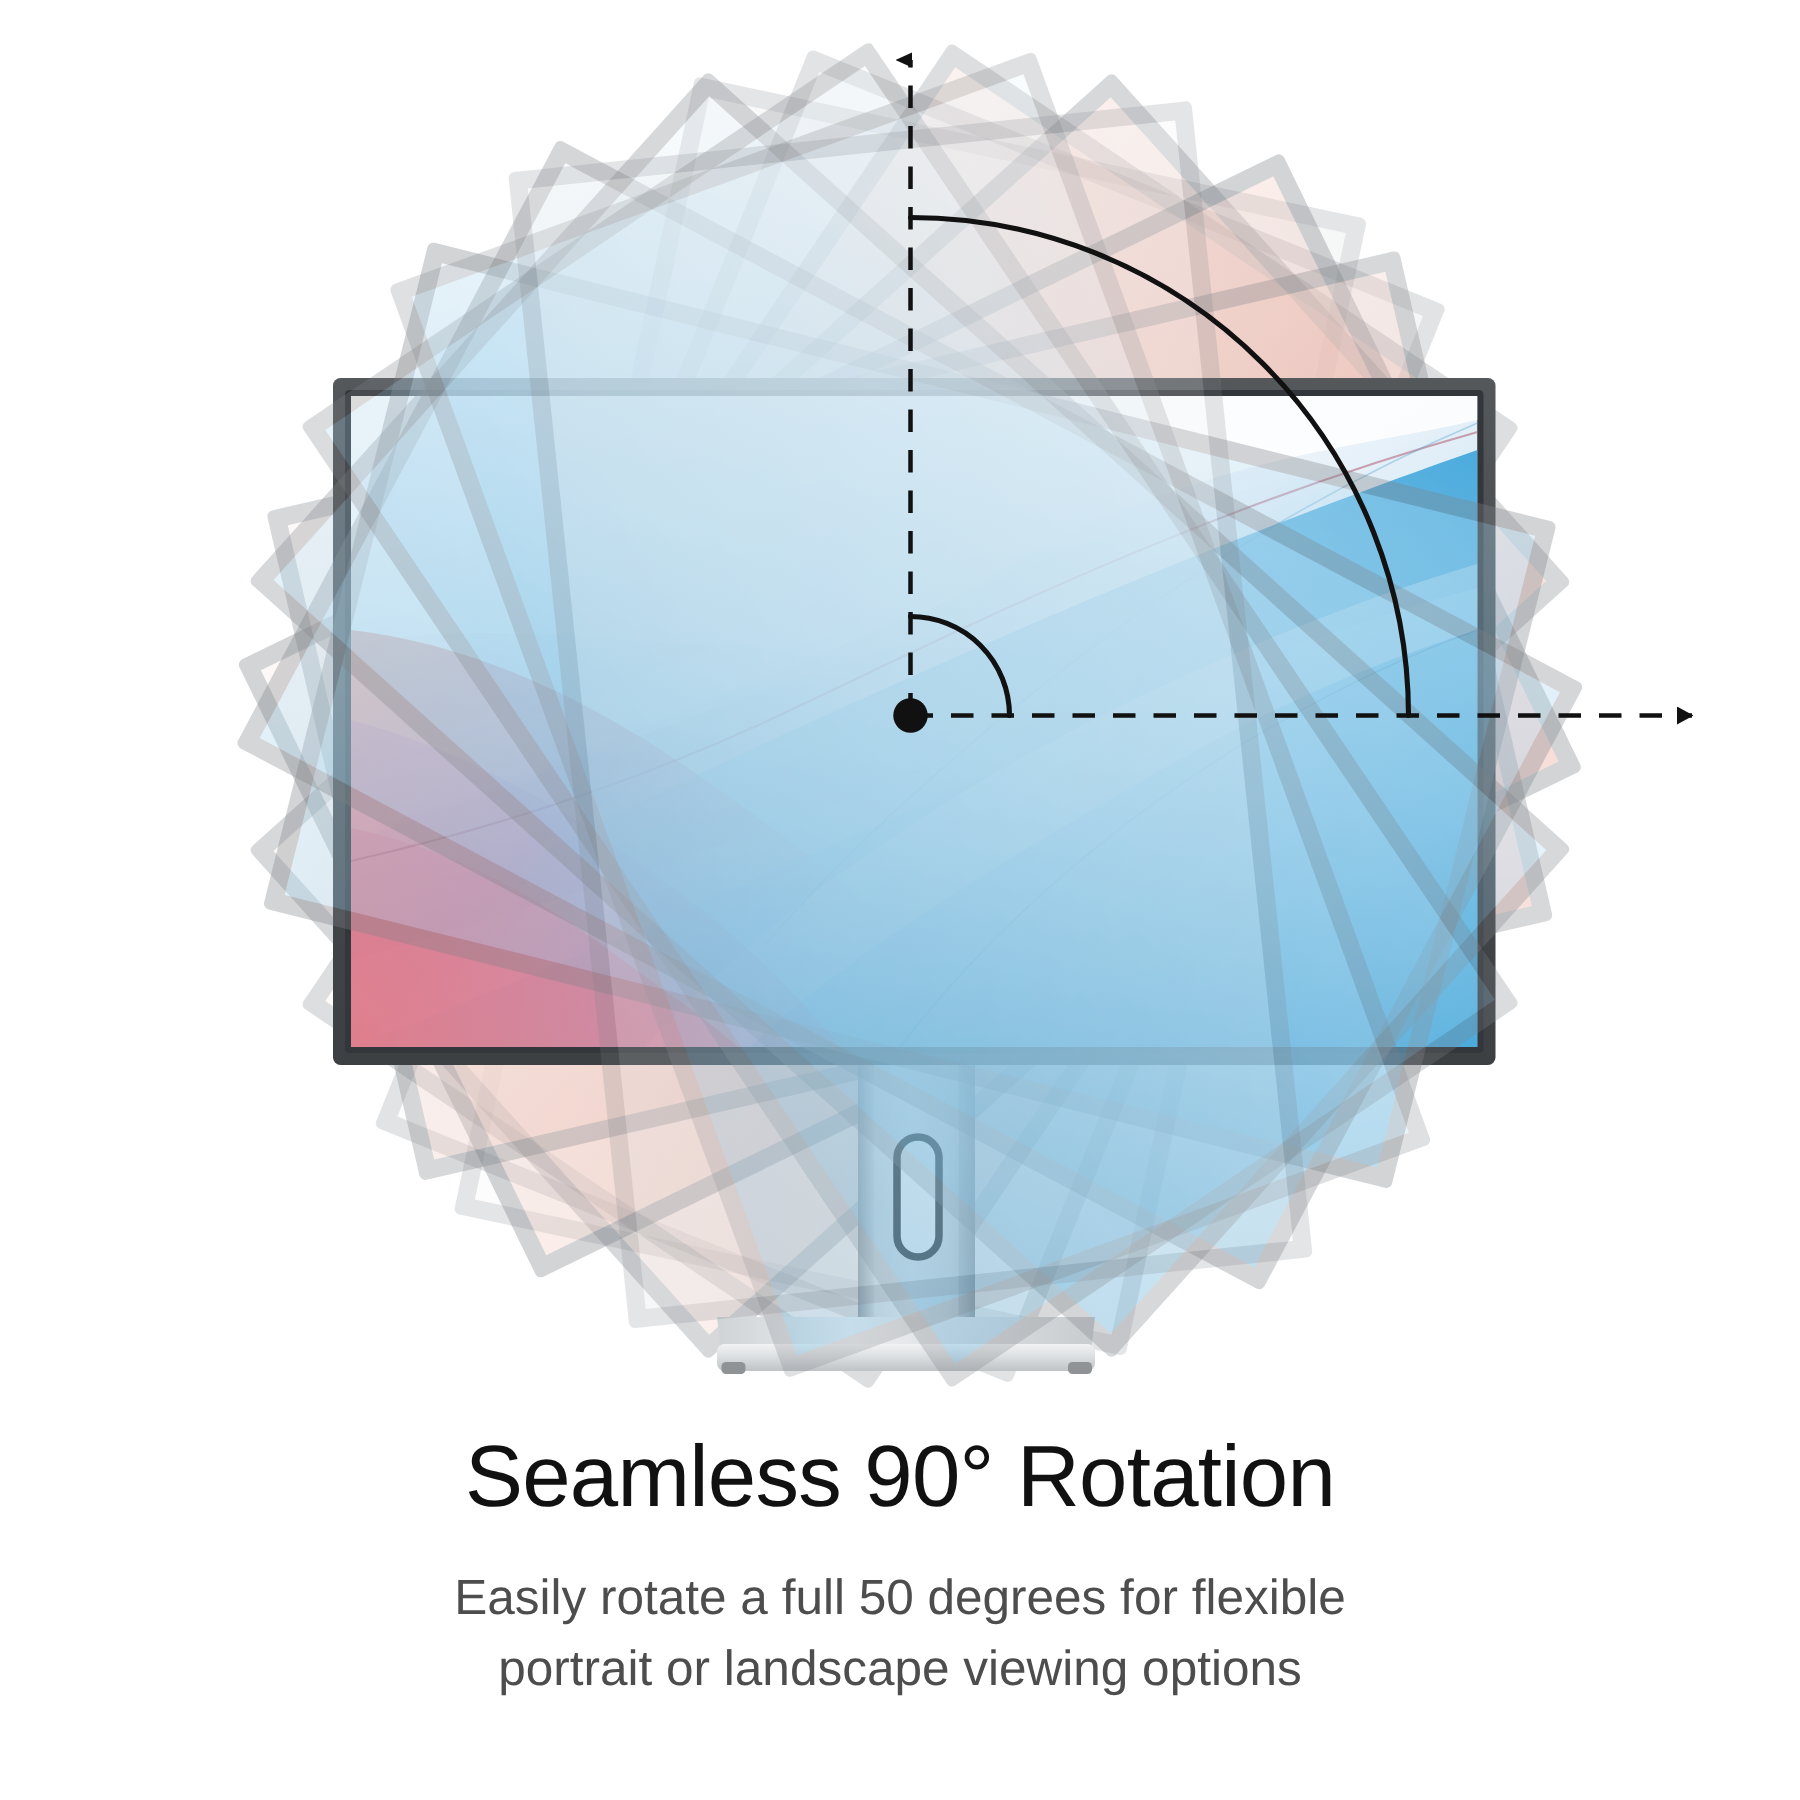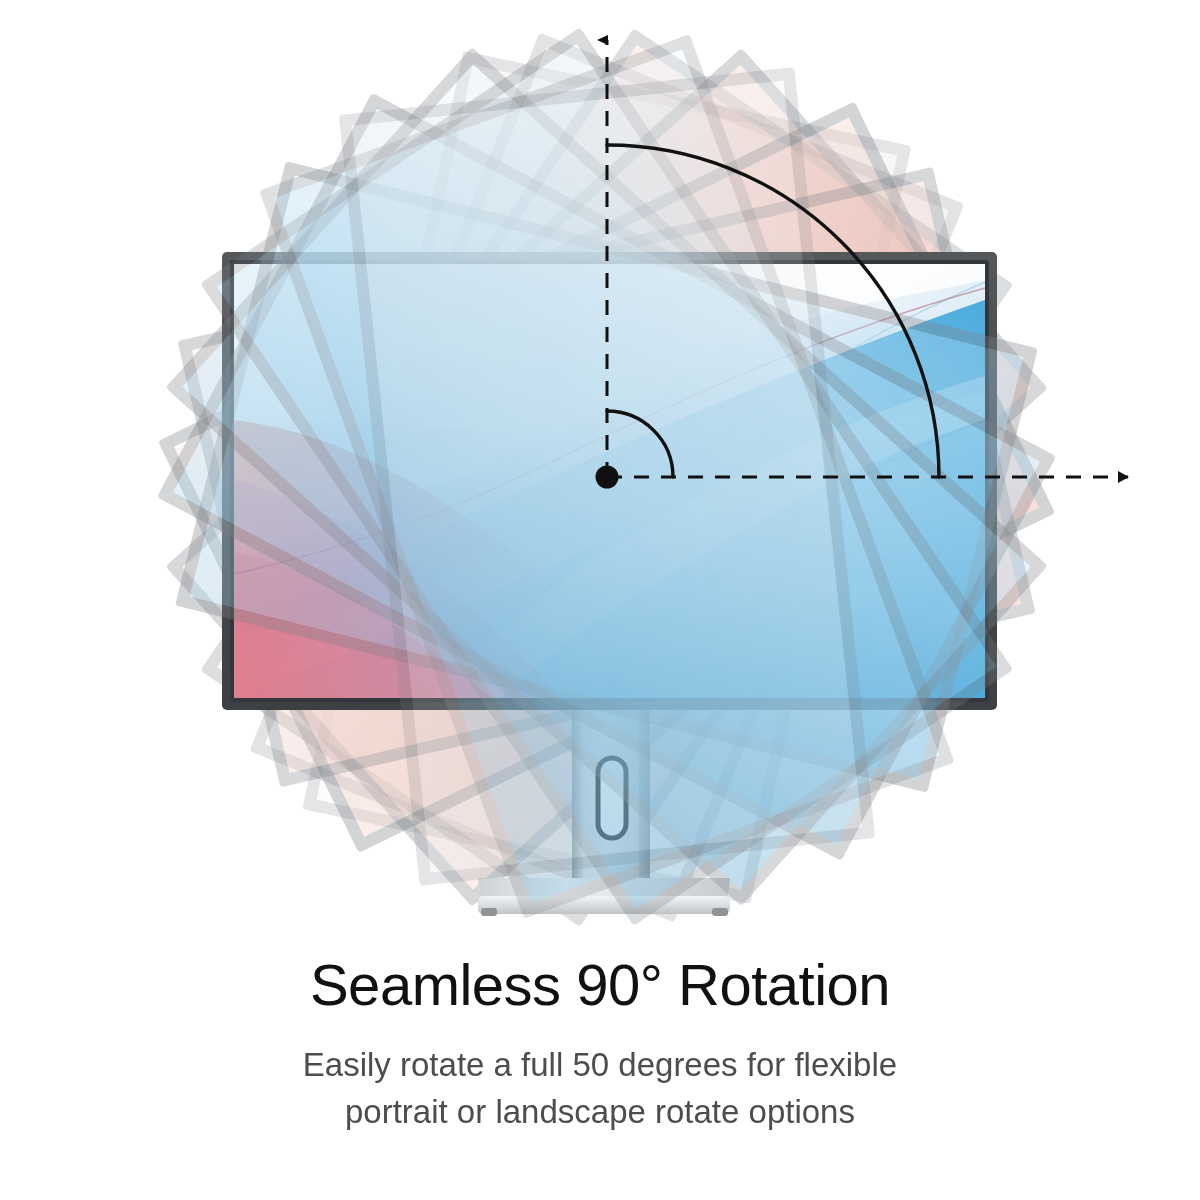--- a/index.html
+++ b/index.html
@@ -311,17 +311,17 @@
         <circle cx="607" cy="477" r="11.5" fill="#111111"></circle>
       </g>
 
     </svg>
   </div>
 
   <div id="caption">
     <h1 id="headline">Seamless 90° Rotation</h1>
     <p id="subcopy">
       <span class="sub-line">Easily rotate a full 50 degrees for flexible</span>
-      <span class="sub-line">portrait or landscape rotate options</span>
+      <span class="sub-line">portrait or landscape viewing options</span>
     </p>
   </div>
 
 </div>
 
 </body></html>

